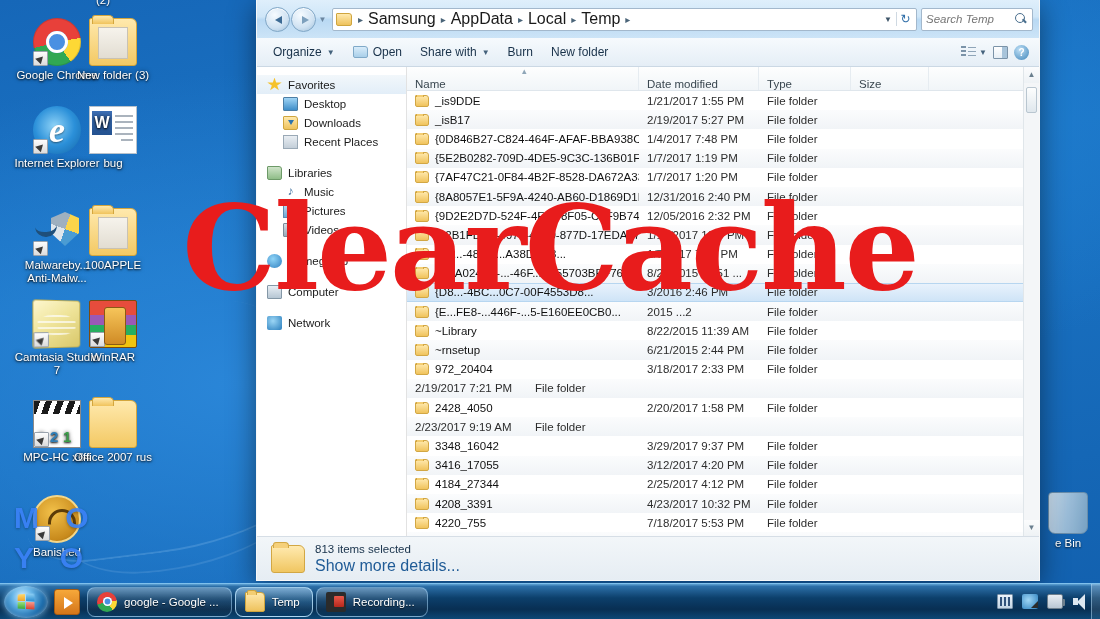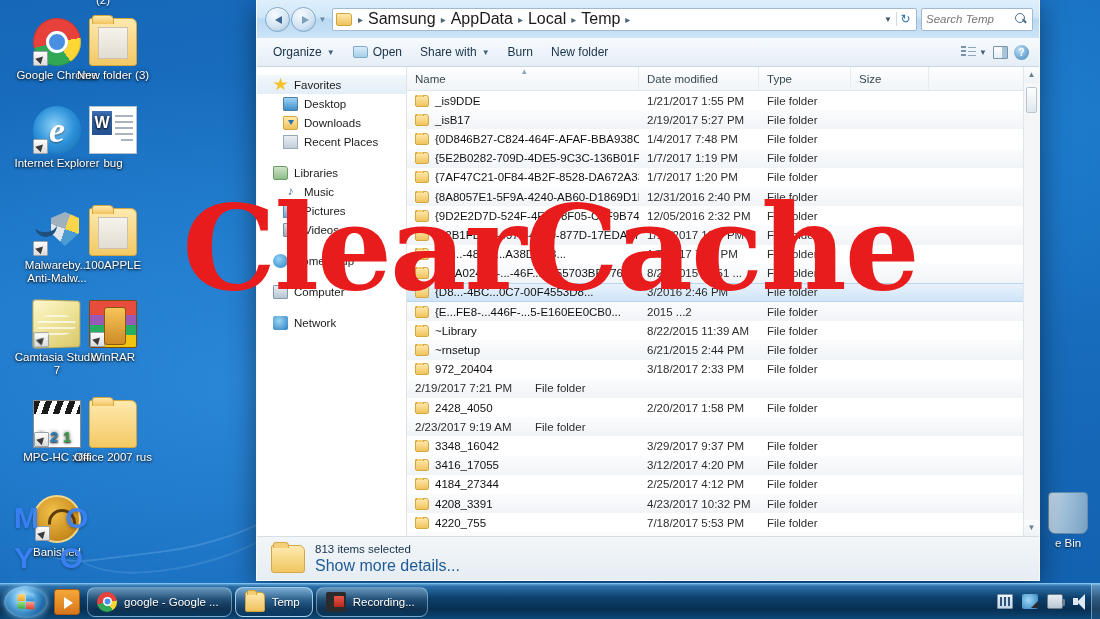--- a/index.html
+++ b/index.html
@@ -210,21 +210,21 @@
     background: radial-gradient(circle at 38% 32%, #bfe0f6, #5e9bc8 75%, #3b7ba8);
     color:#fff; font: 700 10px/15px "Liberation Sans",sans-serif; text-align:center; }
 
   
   .wbody { flex: 1; display: flex; min-height: 0; background: #fff; }
   .nav {
     width: 150px; flex: none; background: #fff; border-right: 1px solid #e2e2e2;
     padding-top: 8px; overflow: hidden;
   }
   .nav-group { margin-bottom: 12px; }
-  .nav-row { display: flex; align-items: center; gap: 6px; height: 19px; padding-left: 16px;
+  .nav-row { display: flex; align-items: center; gap: 6px; height: 19px; padding-left: 10px;
     font-size: 11.5px; color: #1b1b1b; white-space: nowrap; }
   .nav-row.child { padding-left: 26px; }
   .nav-row.sel { background: linear-gradient(#f2f7fb,#e2eef8); }
   .nav-ico { width: 15px; height: 14px; flex: none; position: relative; }
   .i-star { background: #f5c22b; clip-path: polygon(50% 0,61% 35%,98% 35%,68% 57%,79% 91%,50% 70%,21% 91%,32% 57%,2% 35%,39% 35%);
     border-radius: 1px; }
   .i-desktop { background: linear-gradient(#9fd4f5,#3f8ec9); border: 1px solid #4c7ea5; border-radius: 1px; }
   .i-downloads { background: linear-gradient(#ffe9ad,#eec25c); border: 1px solid #cfa53e; border-radius: 1px 3px 2px 2px; }
   .i-downloads::after { content:""; position:absolute; left:4px; top:3px; width:0;height:0;
     border-left:3px solid transparent;border-right:3px solid transparent;border-top:5px solid #2d74ad; }
@@ -241,21 +241,21 @@
   .i-net { background: radial-gradient(circle at 40% 35%, #9bd6f5, #2a7ebd); border-radius:2px; }
 
   
   .list { flex: 1; min-width: 0; display: flex; flex-direction: column; background:#fff; }
   .col-head {
     height: 24px; flex: none; display: flex; align-items: center;
     background: linear-gradient(#fdfefe, #f1f5f8);
     border-bottom: 1px solid #dfe6ec; font-size: 11.5px; color: #3a4750; position: relative;
   }
   .col-head .ch { padding-left: 8px; border-right: 1px solid #e6ecf1; height: 100%;
-    display:flex; align-items:center; }
+    display:flex; align-items:flex-end; }
   .c-name { width: 232px; }
   .c-date { width: 120px; }
   .c-type { width: 92px; }
   .c-size { width: 78px; }
   .sortmark { position: absolute; left: 115px; top: -1px; color: #8fa6b8; font-size: 9px; }
   .rows { flex: 1; overflow: hidden; position: relative; }
   .row { height: 19.2px; display: flex; align-items: center; font-size: 11.5px; color: #111; }
   .row.alt { background: linear-gradient(#fbfcfd, #f1f4f7); }
   .row.selected { background: linear-gradient(#e8f2fc, #cfe4f7);
     border-top: 1px solid #b7d6f0; border-bottom: 1px solid #b7d6f0; }

